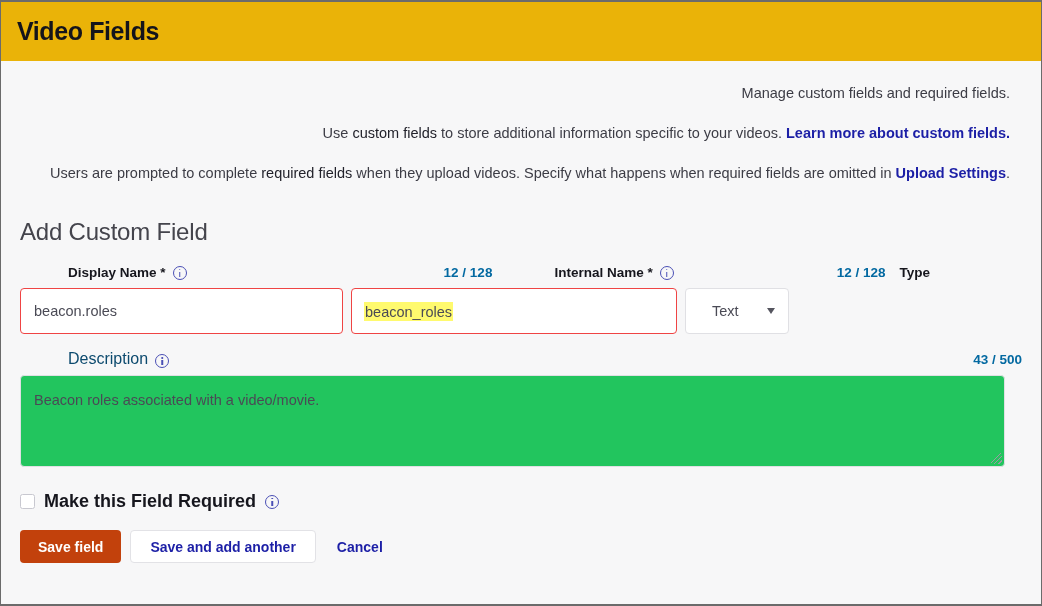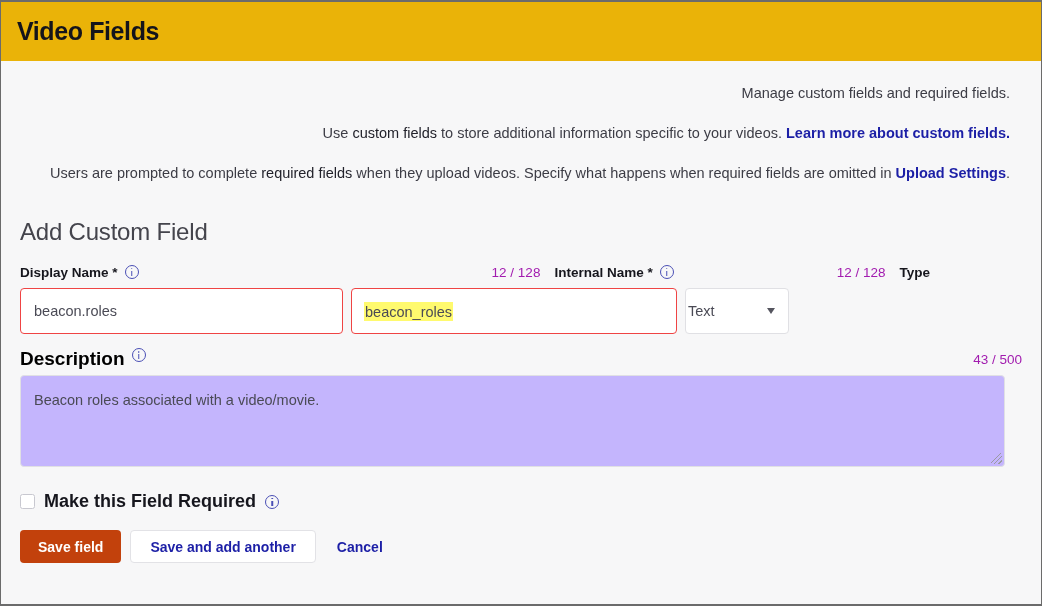--- a/index.html
+++ b/index.html
@@ -74,27 +74,28 @@
     display: flex;
     align-items: center;
     font-size: 13.5px;
     font-weight: 700;
     color: #16161d;
     margin-bottom: 8px;
     height: 16px;
   }
   .lbl-group {
     display: flex;
-    align-items: flex-start;
+    align-items: flex-end;
     gap: 7px;
+    margin-left: 48px;
   }
   .counter {
     font-size: 13.5px;
-    font-weight: 400;
-    color: #a21caf;
+    font-weight: 700;
+    color: #0369a1;
     letter-spacing: 0px;
   }
   .gap14 { width: 14px; }
 
   
   .info-icon {
     display: inline-block;
     width: 14px; height: 14px;
     border: 1.4px solid #4a4fb5;
     border-radius: 50%;
@@ -149,21 +150,21 @@
 
   .select {
     width: 104px;
     height: 46px;
     background: #ffffff;
     border: 1px solid #e0e0e4;
     border-radius: 4px;
     display: flex;
     align-items: center;
     justify-content: space-between;
-    padding: 0 13px 0 2px;
+    padding: 0 13px 0 26px;
     font-size: 14.5px;
     color: #4a4a55;
     cursor: pointer;
   }
   .caret {
     width: 0; height: 0;
     border-left: 4.5px solid transparent;
     border-right: 4.5px solid transparent;
     border-top: 6px solid #55555f;
   }
@@ -173,21 +174,21 @@
     display: flex;
     align-items: center;
     justify-content: space-between;
     margin: 17px 0 8px 0;
     height: 16px;
   }
   .textarea-wrap {
     position: relative;
     width: 985px;
     height: 92px;
-    background: #c4b5fd;
+    background: #22c55e;
     border: 1px solid #e0e0e4;
     border-radius: 4px;
   }
   .textarea-wrap .ta-text {
     padding: 14px 13px;
     font-size: 14.5px;
     color: #4a4a55;
     line-height: 1.4;
   }
   .resize-grip {
@@ -310,21 +311,21 @@
         <span class="val hl">beacon_roles</span>
       </div>
       <div class="select">
         <span>Text</span>
         <span class="caret"></span>
       </div>
     </div>
 
     <div class="desc-label-row">
       <div class="lbl-group">
-        <span style="font-size:19px;font-weight:700;color:#000000;">Description</span>
+        <span style="font-size:16px;font-weight:400;color:#0c4a6e;">Description</span>
         <span class="info-icon"></span>
       </div>
       <span class="counter">43 / 500</span>
     </div>
 
     <div class="textarea-wrap">
       <div class="ta-text">Beacon roles associated with a video/movie.</div>
       <span class="resize-grip"></span>
     </div>
 

